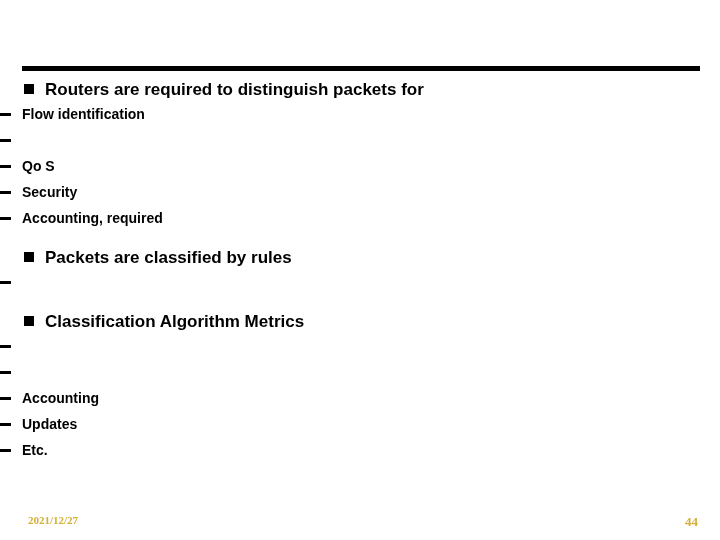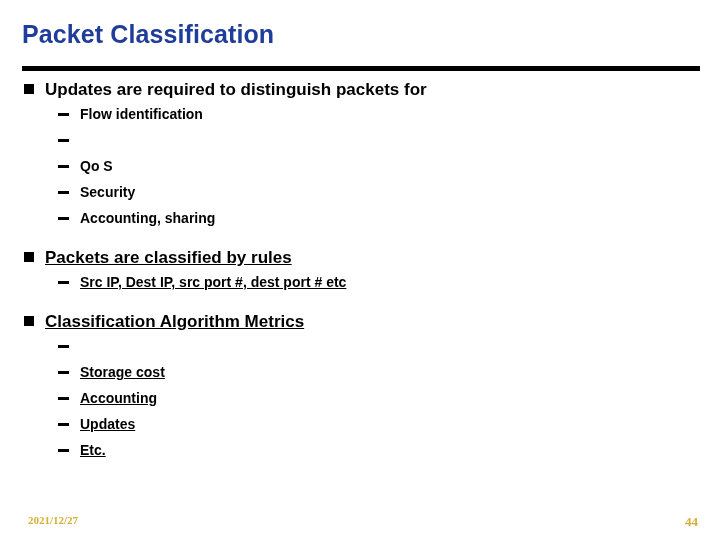--- a/index.html
+++ b/index.html
@@ -45,21 +45,21 @@
 
   
   #body-content {
     position: absolute;
     left: 0;
     top: 78px;
     width: 720px;
   }
 
   .group { margin: 0; }
-  .group.spaced { margin-top: 12px; text-decoration: underline; }
+  .group.spaced { margin-top: 12px; }
 
   
   .l1-row {
     display: flex;
     align-items: flex-start;
     padding-left: 24px;
     height: 26px;
   }
   .l1-marker {
     flex: 0 0 auto;
@@ -74,21 +74,20 @@
     font-weight: bold;
     color: #000000;
     line-height: 23px;
     white-space: nowrap;
   }
 
   
   .l2-row {
     display: flex;
     align-items: flex-start;
-    padding-left: 58px;
     height: 26px;
   }
   .l2-marker {
     flex: 0 0 auto;
     width: 11px;
     height: 3px;
     background: #000000;
     margin-top: 9px;
     margin-right: 11px;
   }
@@ -137,74 +136,71 @@
     font-weight: bold;
     color: #d4af37;
     white-space: nowrap;
   }
 </style>
 </head>
 <body>
 
 <div id="slide">
 
-  <div id="slide-title">Packet Classification</div>
 
   <div id="title-rule"></div>
 
   <div id="body-content">
 
     <div class="group">
       <div class="l1-row">
         <span class="l1-marker"></span>
-        <span class="l1-text">Updates are required to distinguish packets for</span>
+        <span class="l1-text">Routers are required to distinguish packets for</span>
       </div>
       <div class="l2-row">
         <span class="l2-marker"></span>
         <span class="l2-text">Flow identification</span>
       </div>
       <div class="l2-row">
         <span class="l2-marker"></span>
       </div>
       <div class="l2-row">
         <span class="l2-marker"></span>
         <span class="l2-text">Qo S</span>
       </div>
       <div class="l2-row">
         <span class="l2-marker"></span>
         <span class="l2-text">Security</span>
       </div>
       <div class="l2-row">
         <span class="l2-marker"></span>
-        <span class="l2-text">Accounting, sharing</span>
+        <span class="l2-text">Accounting, required</span>
       </div>
     </div>
 
     <div class="group spaced">
       <div class="l1-row">
         <span class="l1-marker"></span>
         <span class="l1-text">Packets are classified by rules</span>
       </div>
       <div class="l2-row">
         <span class="l2-marker"></span>
-        <span class="l2-text">Src IP, Dest IP, src port #, dest port # etc</span>
       </div>
     </div>
 
     <div class="group spaced">
       <div class="l1-row">
         <span class="l1-marker"></span>
         <span class="l1-text">Classification Algorithm Metrics</span>
       </div>
       <div class="l2-row">
         <span class="l2-marker"></span>
       </div>
       <div class="l2-row">
         <span class="l2-marker"></span>
-        <span class="l2-text">Storage cost</span>
       </div>
       <div class="l2-row">
         <span class="l2-marker"></span>
         <span class="l2-text">Accounting</span>
       </div>
       <div class="l2-row">
         <span class="l2-marker"></span>
         <span class="l2-text">Updates</span>
       </div>
       <div class="l2-row">

